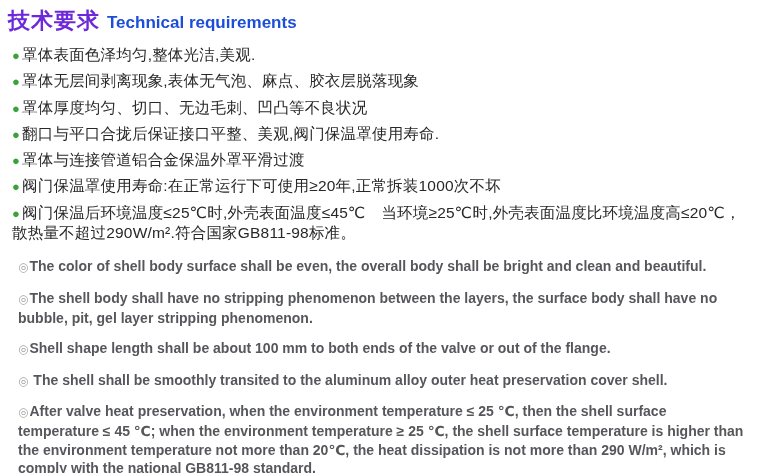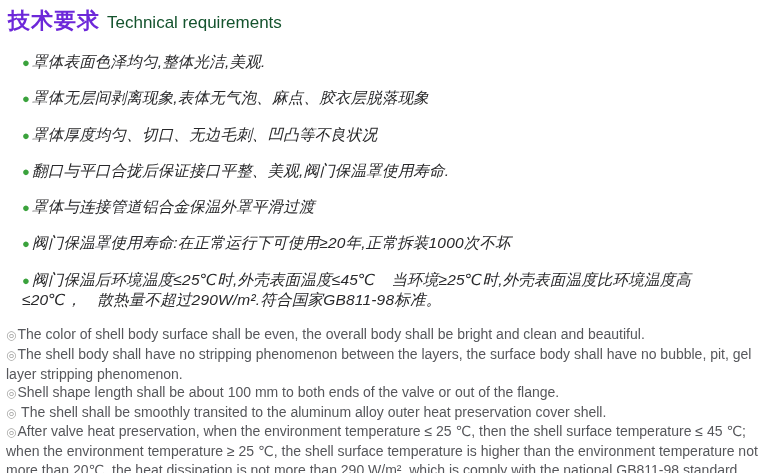--- a/index.html
+++ b/index.html
@@ -22,43 +22,43 @@
     white-space: nowrap;
   }
   .title-zh {
     font-size: 22px;
     font-weight: 600;
     color: #6d28d9;
     letter-spacing: 1px;
   }
   .title-en {
     font-size: 17px;
-    font-weight: 400;
-    color: #14532d;
+    font-weight: 700;
+    color: #1d4ed8;
     margin-left: 7px;
   }
   .zh-section {
     font-size: 15.5px;
     line-height: 19.3px;
     color: #28282a;
     letter-spacing: 0.2px;
   }
-  .zh-item { margin: 16px; font-style: italic; }
+  .zh-item { margin: 6px; }
   .zh-bullet {
     color: #3aa23c;
     font-size: 13px;
     margin-right: 2px;
   }
   .en-section {
     margin-top: 15px;
     font-size: 14px;
     line-height: 18.6px;
     color: #56575b;
   }
-  .en-item { margin: 0; }
+  .en-item { margin: 12px; font-weight: bold; }
   .en-bullet {
     color: #a3a3a1;
     font-size: 12px;
     margin-right: 1px;
   }
 </style>
 </head>
 <body>
 
 <div class="page">

